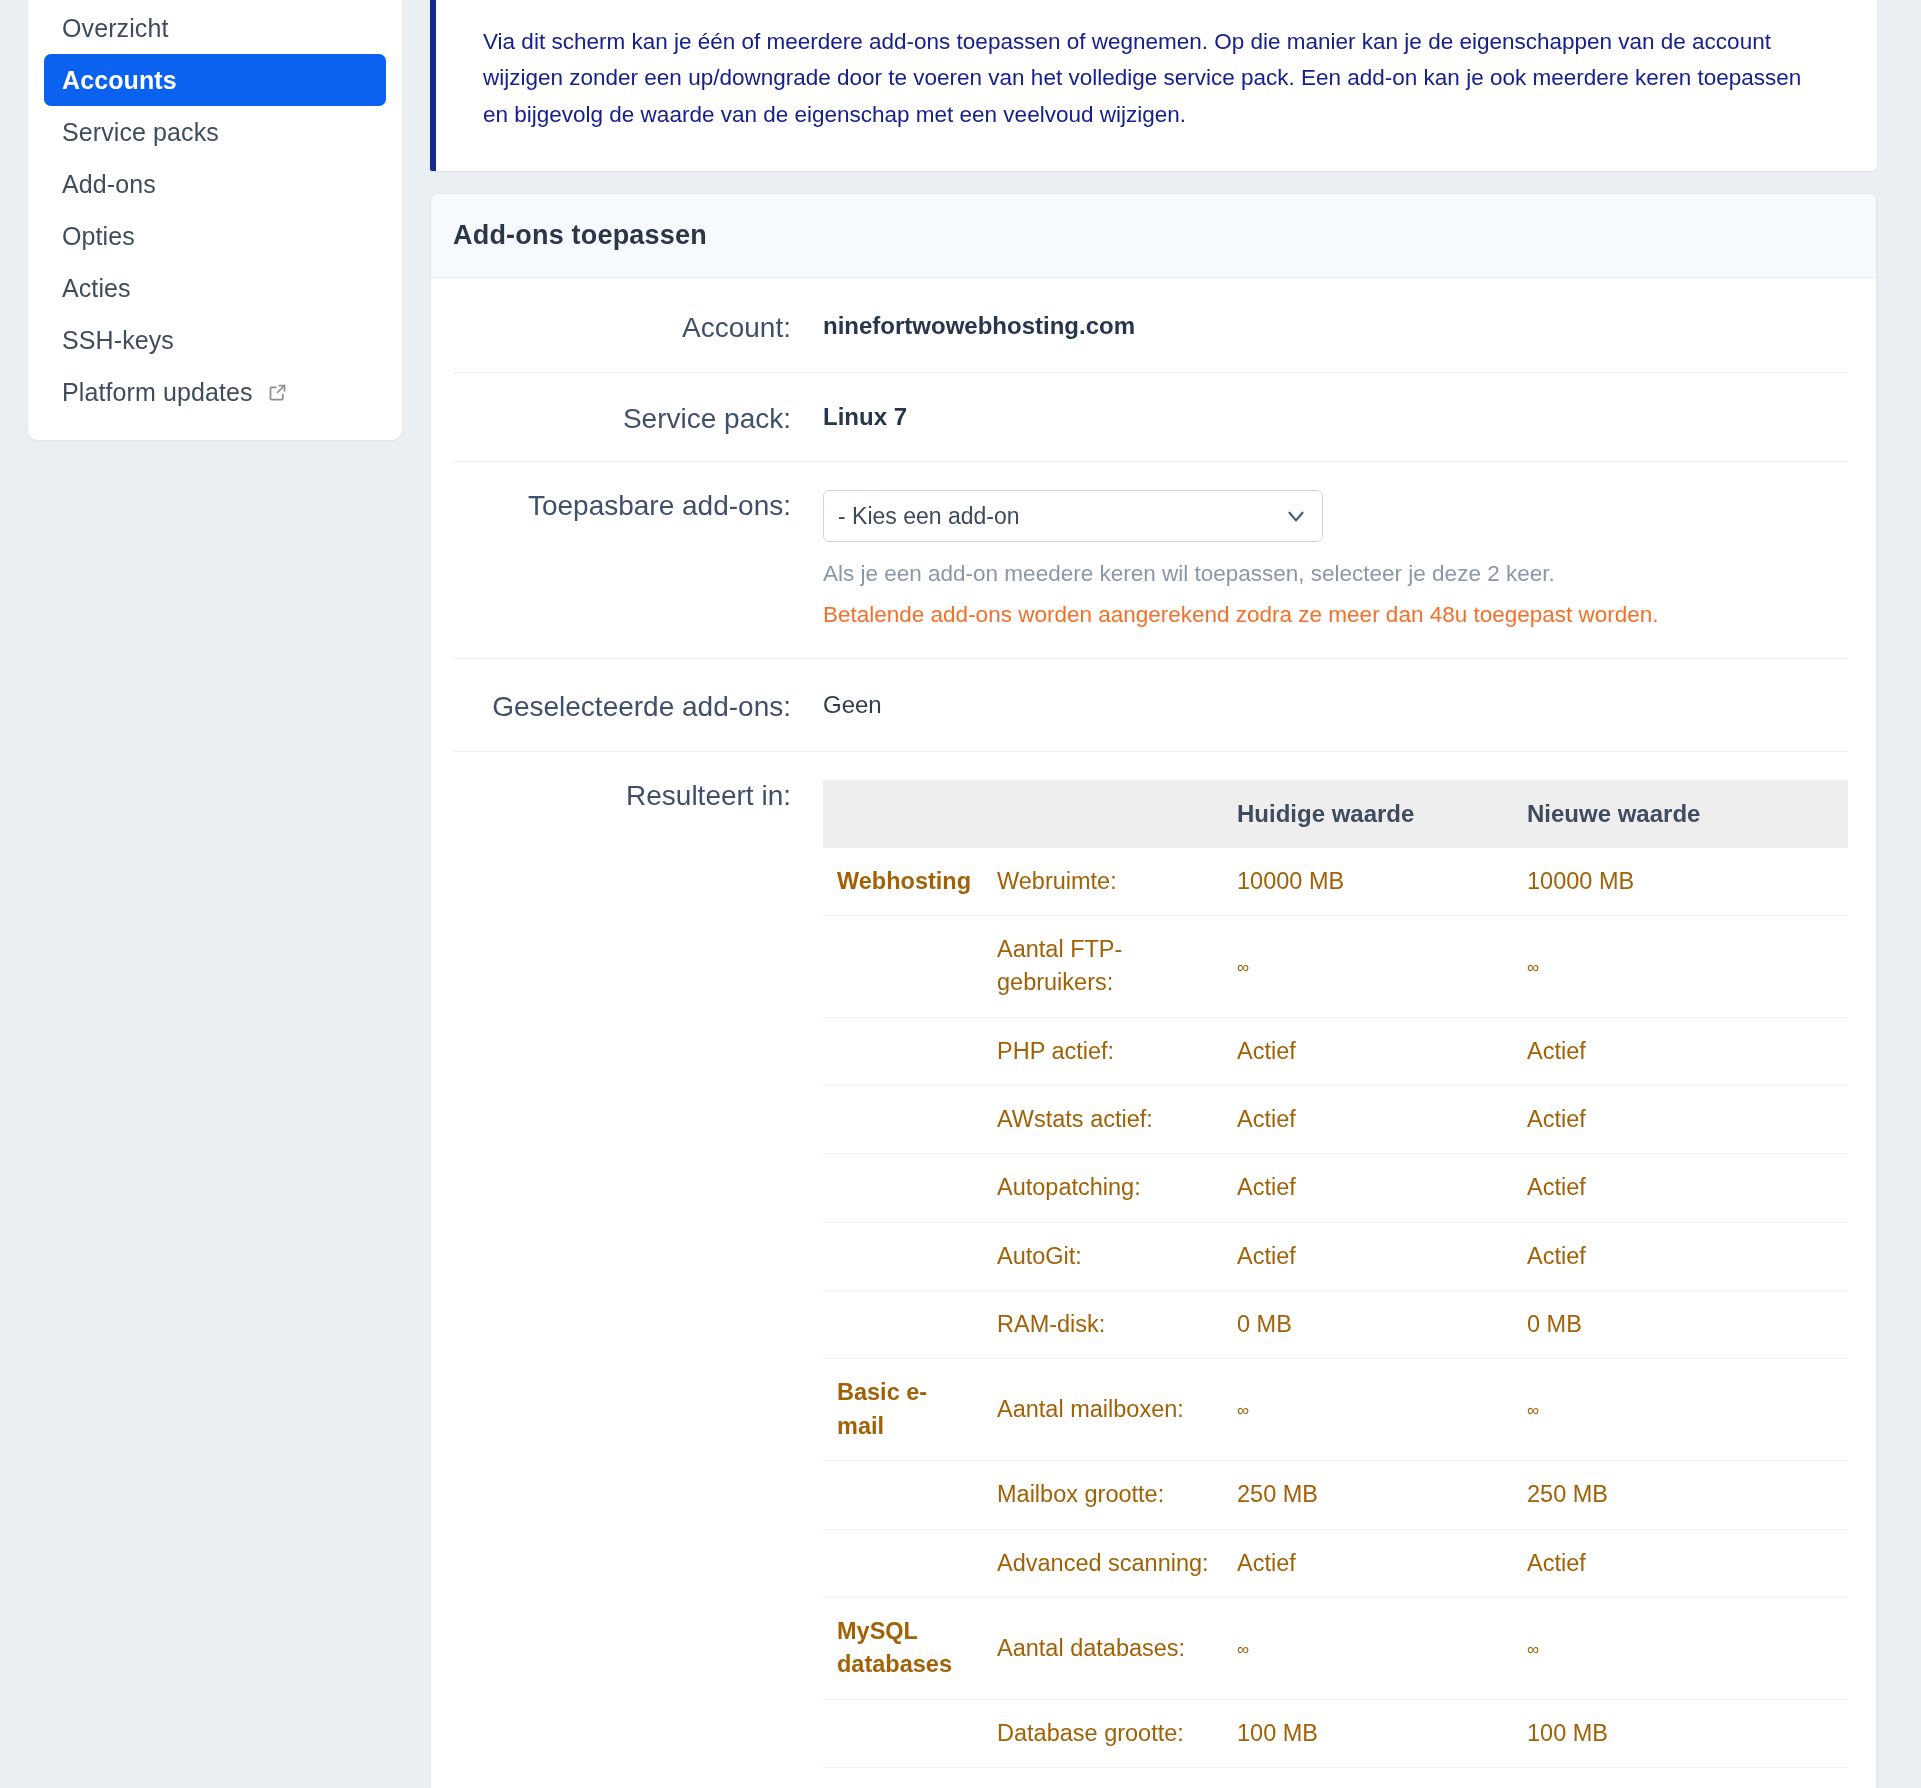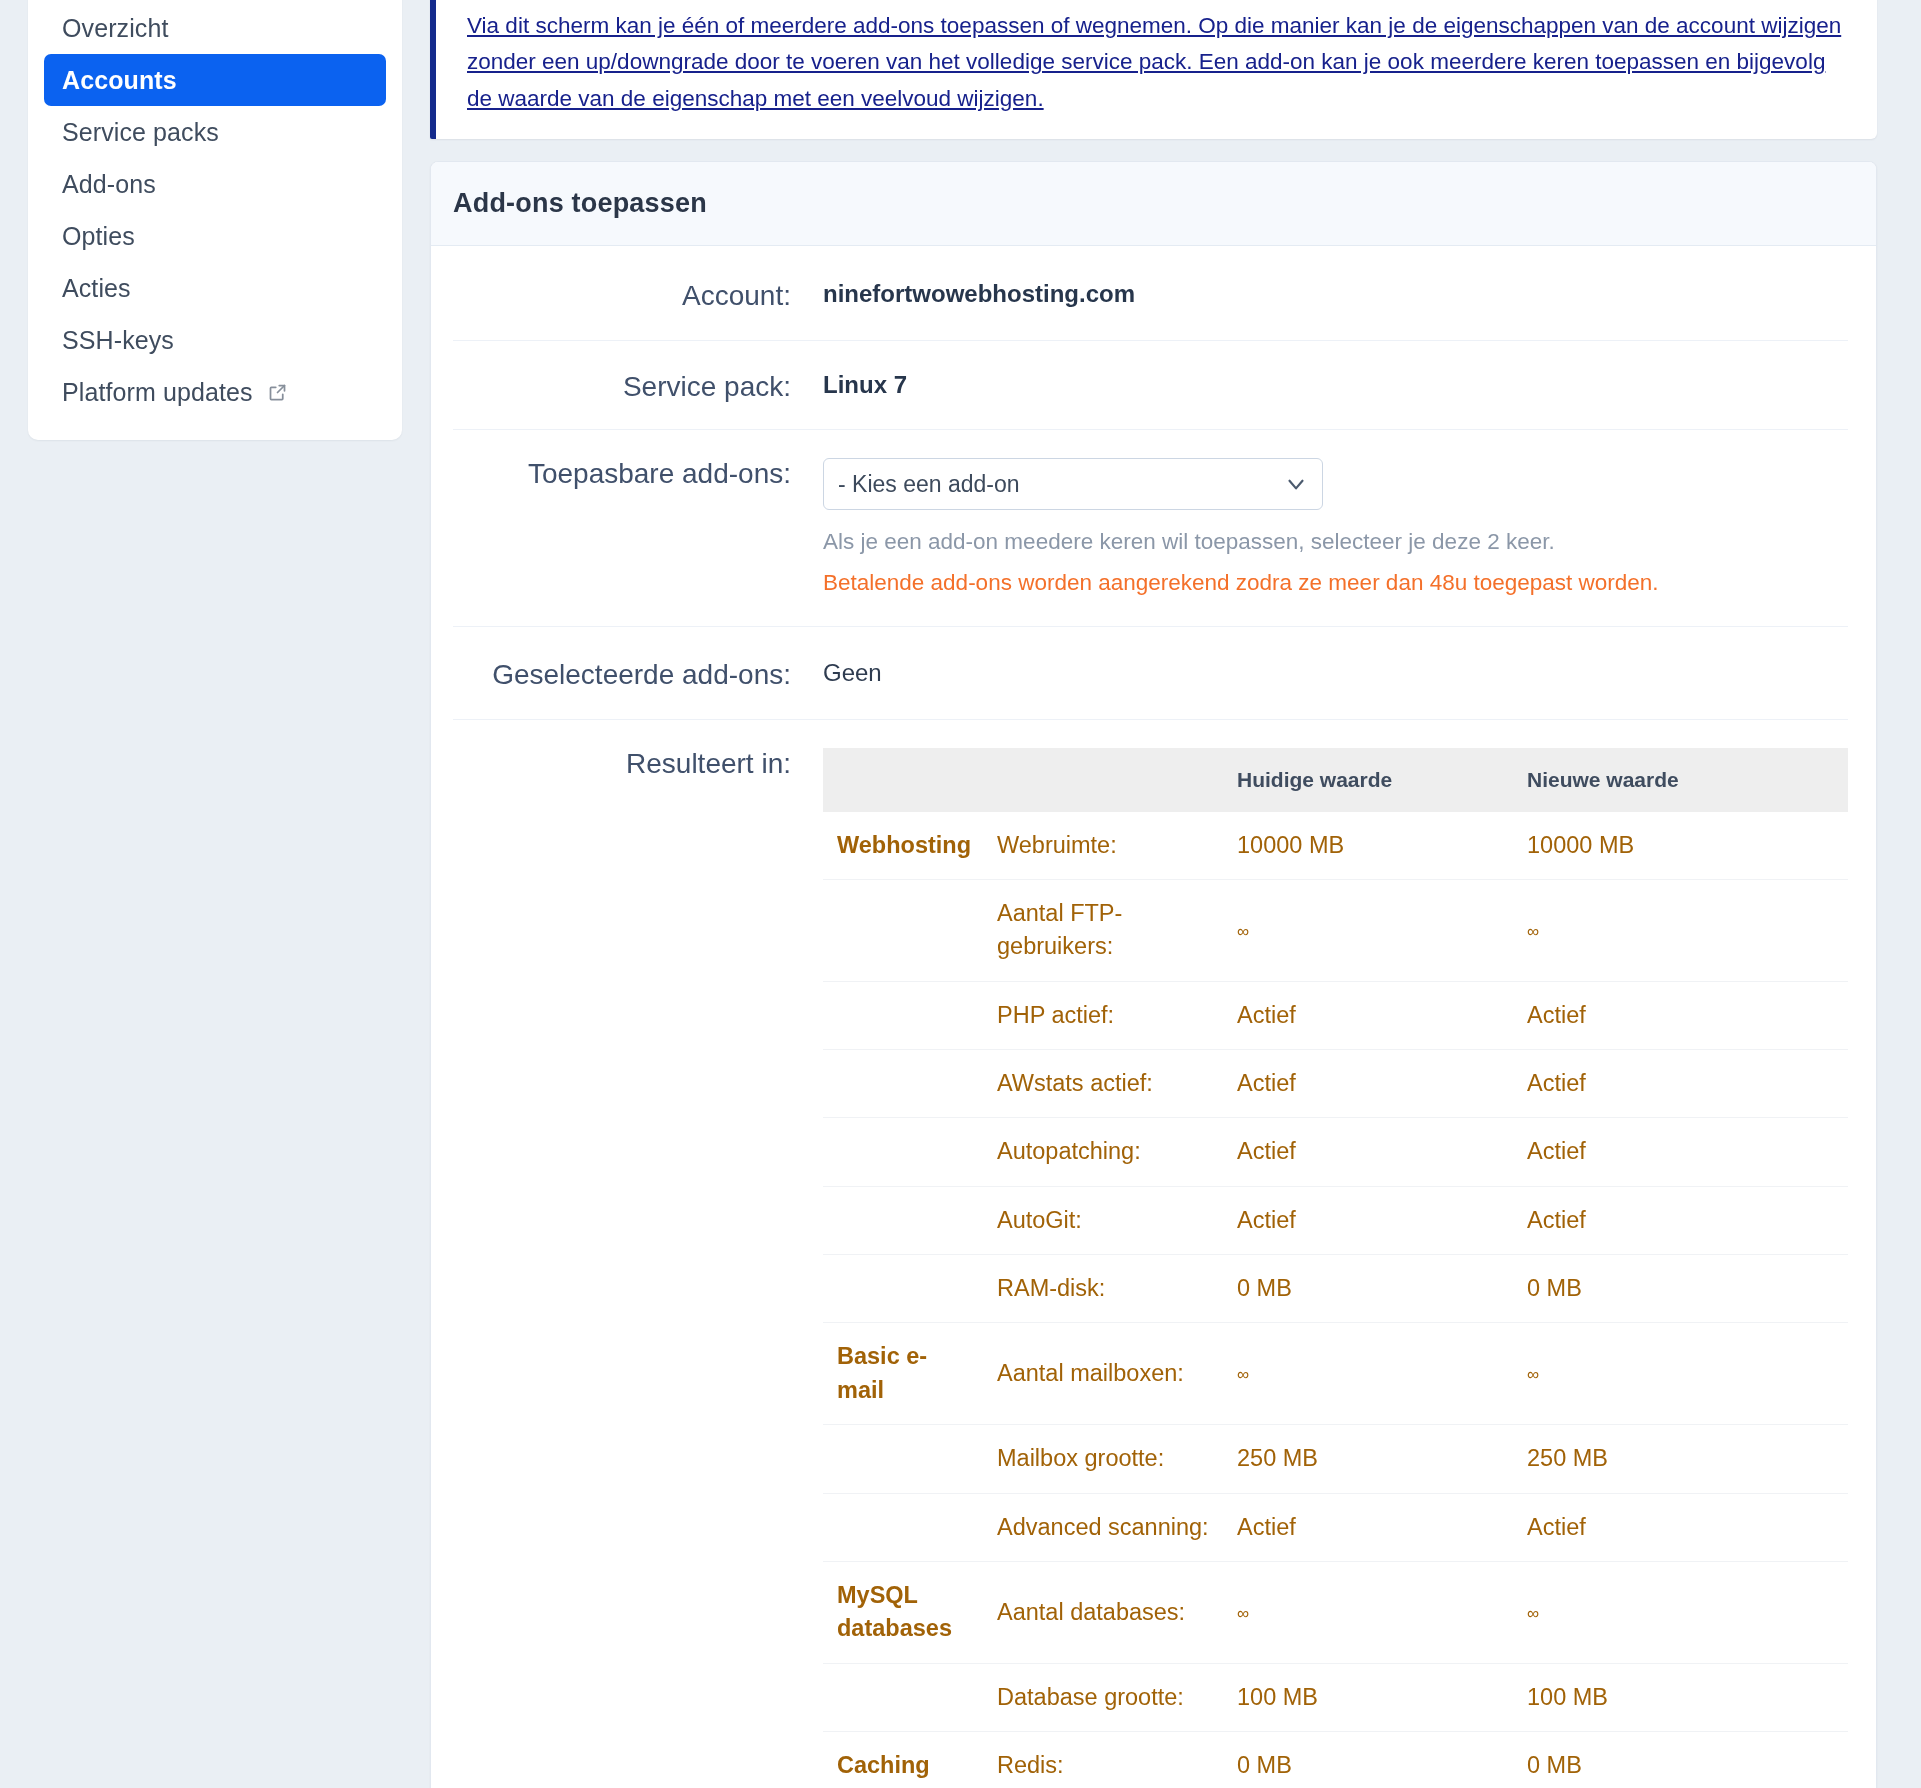--- a/index.html
+++ b/index.html
@@ -62,25 +62,24 @@
   .info-banner {
     background: #ffffff;
     border-left: 6px solid #142a8c;
     border-radius: 2px 6px 6px 2px;
     box-shadow: 0 1px 2px rgba(16,30,54,.07);
     padding: 18px 34px 22px 31px;
     margin-top: -10px;
     margin-bottom: 22px;
   }
   .info-banner p {
-    margin: 0;
+    margin: 16px;
     color: #17218c;
     font-size: 22.5px;
     line-height: 1.62;
-    text-decoration: underline;
   }
 
   .card {
     background: #ffffff;
     border: 1px solid #e2e8f0;
     border-radius: 8px;
     box-shadow: 0 1px 2px rgba(16,30,54,.05);
     overflow: hidden;
   }
   .card-header {
@@ -172,21 +171,21 @@
     border-collapse: collapse;
     table-layout: fixed;
     font-size: 23.5px;
   }
   table.result th {
     background: #eeeeee;
     color: #3f4c5f;
     font-weight: 700;
     text-align: left;
     padding: 20px 14px;
-    font-size: 21px;
+    font-size: 24px;
     height: 62px;
   }
   table.result th.c-group { width: 160px; }
   table.result th.c-prop  { width: 240px; }
   table.result th.c-cur   { width: 290px; }
   table.result th.c-new   { width: auto; }
   table.result td {
     padding: 17px 14px;
     vertical-align: middle;
     border-bottom: 1px solid #f0f2f5;

